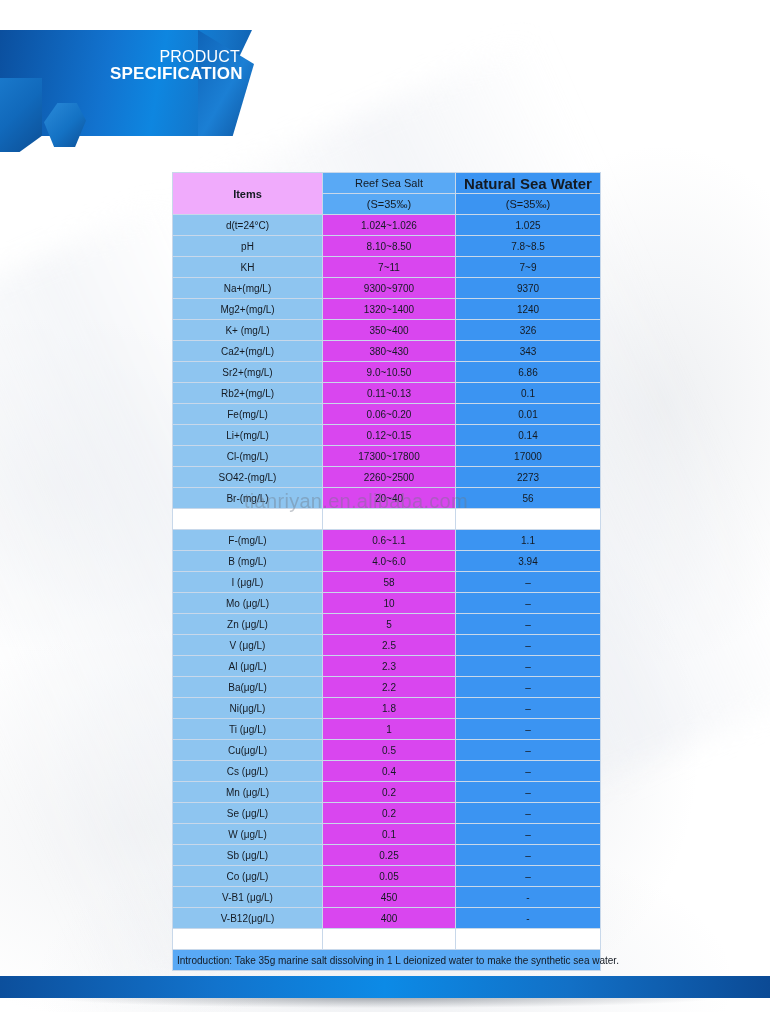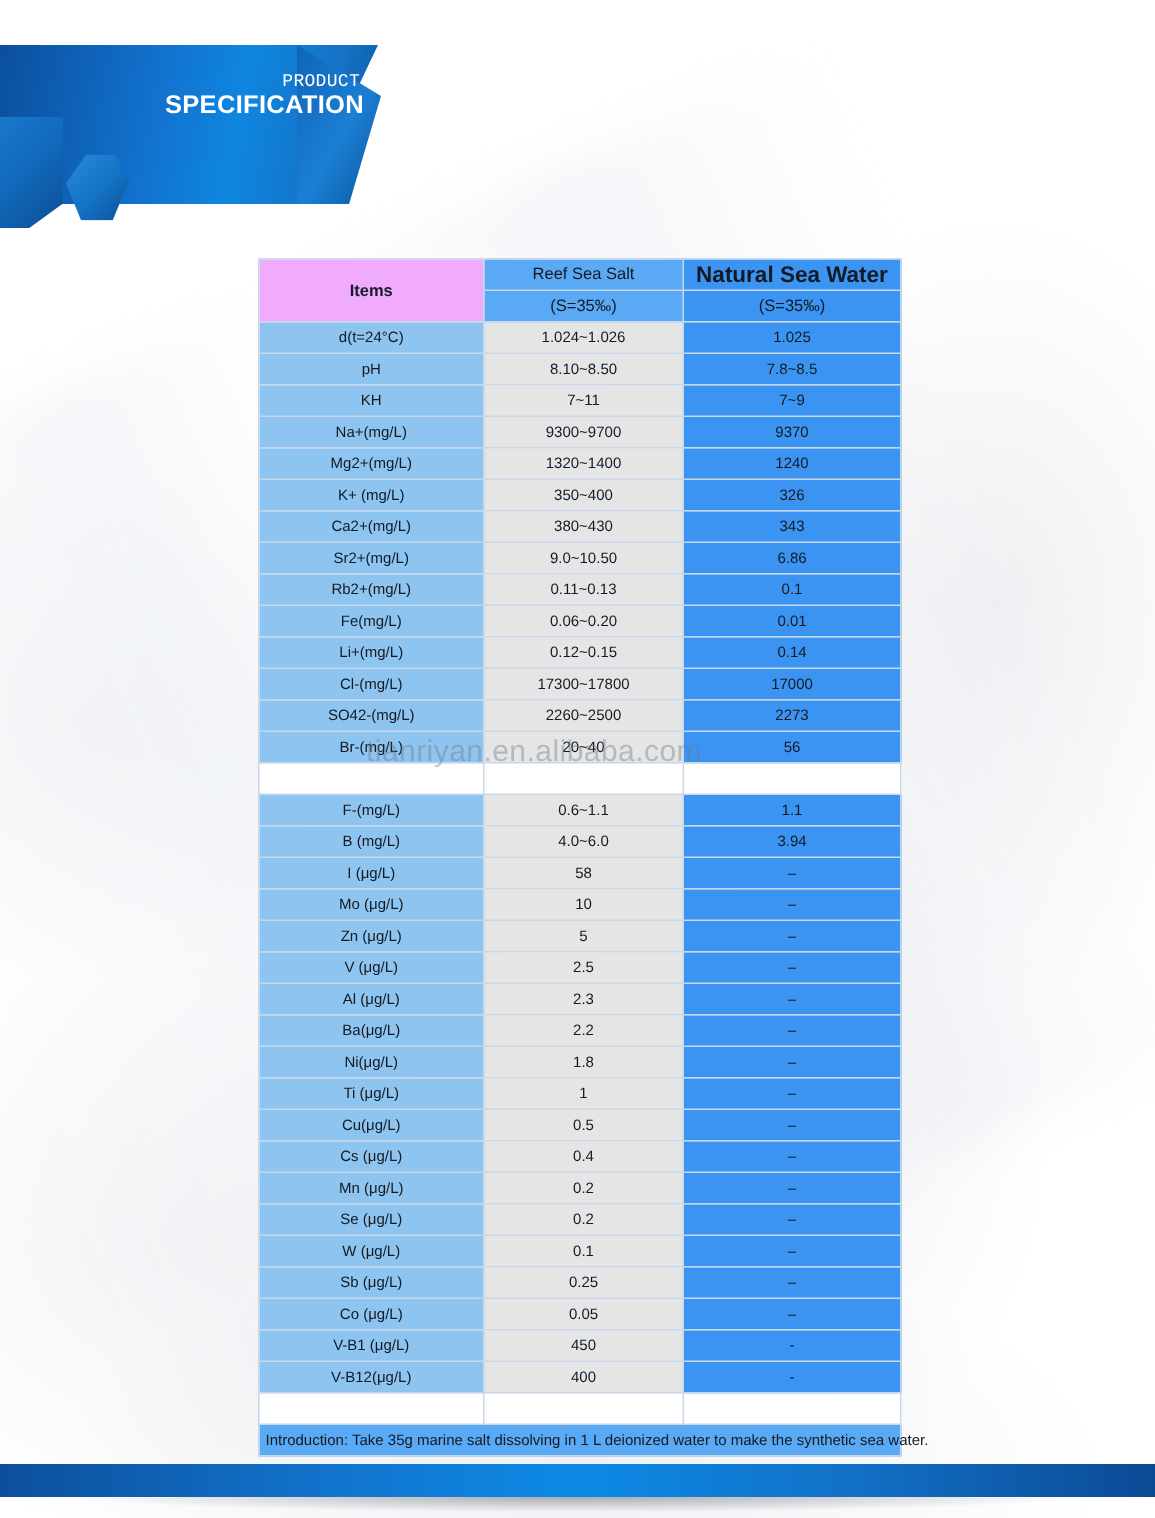--- a/index.html
+++ b/index.html
@@ -91,23 +91,22 @@
     position: absolute;
     left: 110px;
     top: 48px;
     width: 130px;
     text-align: right;
     color: #ffffff;
     line-height: 1.08;
     letter-spacing: .2px;
   }
   .banner-line1 {
-    font-size: 12px;
+    font-size: 16px;
     font-weight: 400;
-    font-family: Liberation Mono, monospace;
   }
   .banner-line2 {
     font-size: 17px;
     font-weight: 700;
   }
 
   
   #spec-table {
     position: absolute;
     left: 172px;
@@ -124,21 +123,21 @@
 
   #spec-table td {
     height: 20px;
     padding: 0 4px;
     text-align: center;
     vertical-align: middle;
     border: 1px solid #c8d8ea;
     white-space: nowrap;
   }
   td.col-item { background: #8ec5f0; }
-  td.col-reef { background: #e5e5e5; }
+  td.col-reef { background: #d946ef; }
   td.col-nat  { background: #3b94f2; }
 
   td.head-item {
     background: #f0abfc;
     font-weight: 700;
     font-size: 11px;
   }
   td.head-reef {
     background: #59a9f5;
     font-size: 11px;

